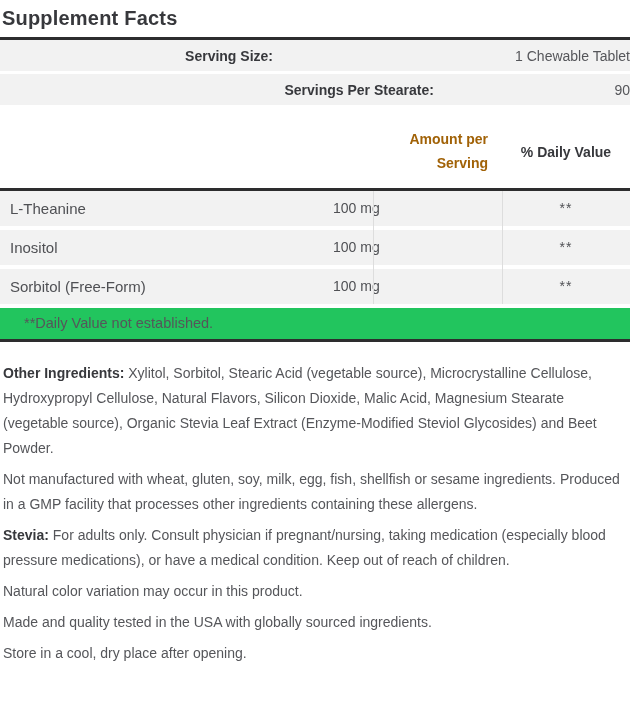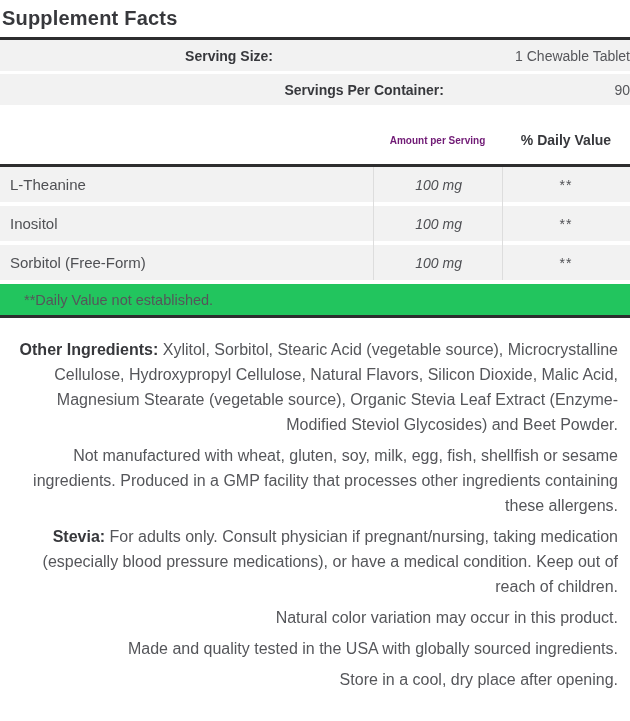--- a/index.html
+++ b/index.html
@@ -43,24 +43,24 @@
   
   .nutri-head {
     display: flex;
     align-items: center;
     padding: 20px 0 12px 0;
     min-height: 56px;
   }
   .nh-spacer { flex: 1 1 auto; }
   .nh-amount {
     flex: 0 0 129px;
-    text-align: center;
+    text-align: right;
     font-weight: 700;
-    font-size: 10px;
-    color: #701a75;
+    font-size: 14px;
+    color: #a16207;
     line-height: 1.7;
     padding: 0 14px;
   }
   .nh-dv {
     flex: 0 0 128px;
     text-align: center;
     font-weight: 700;
     font-size: 14px;
     color: #37383c;
   }
@@ -79,42 +79,41 @@
     background: #f2f2f2;
     height: 35px;
     margin-bottom: 4px;
     display: flex;
     align-items: center;
     font-size: 15px;
     color: #4f5054;
     gap: 40px;
   }
   .n-name { flex: 1 1 auto; padding-left: 10px; }
-  .n-amount { flex: 0 0 129px; text-align: right; font-size: 14px; font-style: italic; }
+  .n-amount { flex: 0 0 129px; text-align: left; font-size: 14px; }
   .n-dv { flex: 0 0 128px; text-align: center; font-size: 14px; letter-spacing: 1px; }
 
   .footnote-row {
     height: 31px;
     display: flex;
     align-items: center;
     font-size: 14.5px;
     color: #55565a;
     padding-left: 24px;
     background: #22c55e;
   }
 
   
   .paras { padding: 13px 0 0 3px; }
   .paras p {
-    font-size: 16px;
+    font-size: 14px;
     line-height: 25px;
     color: #55565a;
-    margin: 6px 12px;
+    margin: 6px 0;
     max-width: 627px;
-    text-align: right;
   }
   .paras p b { color: #37383c; font-weight: 700; }
   a.link {
     color: #584fc7;
     text-decoration: underline;
     cursor: pointer;
   }
 </style>
 </head>
 <body>
@@ -122,21 +121,21 @@
 <div class="panel">
 
   <div class="title">Supplement Facts</div>
   <hr class="rule-dark">
 
   <div class="s-row">
     <span class="s-label">Serving Size:</span>
     <span class="s-value">1 Chewable Tablet</span>
   </div>
   <div class="s-row">
-    <span class="s-label">Servings Per Container:</span>
+    <span class="s-label">Servings Per Stearate:</span>
     <span class="s-value">90</span>
   </div>
 
   <div class="nutri-head">
     <div class="nh-spacer"></div>
     <div class="nh-amount">Amount per Serving</div>
     <div class="nh-dv">% Daily Value</div>
   </div>
   <hr class="rule-dark">
 

